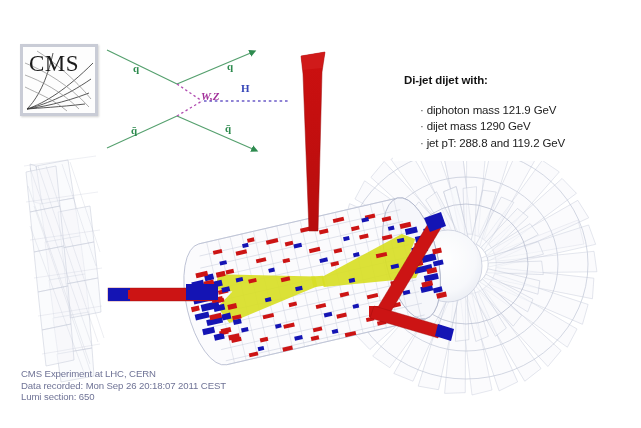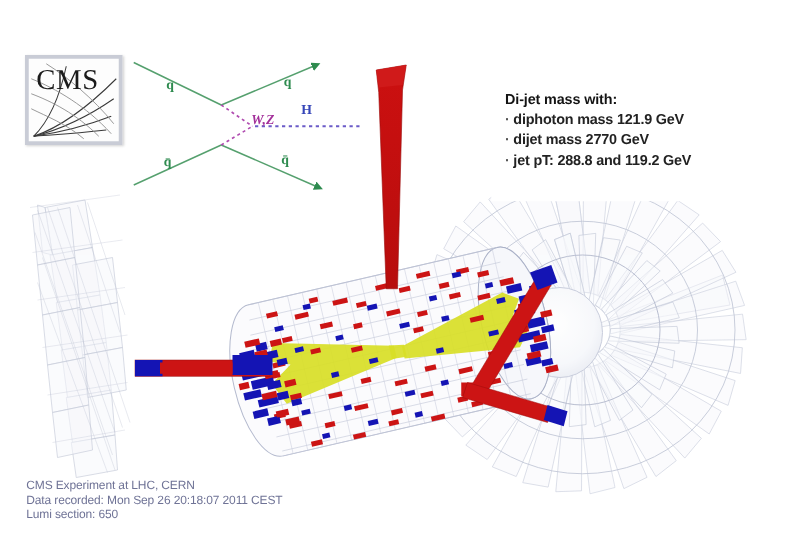--- a/index.html
+++ b/index.html
@@ -25,27 +25,27 @@
   .lbl-h{color:#3646b8;font-size:13px;}
 
   
   #detector{position:absolute;left:0;top:0;width:641px;height:428px;}
 
   
   #infobox{position:absolute;left:393px;top:44px;width:216px;height:101px;
            background:#ffffff;}
   #infobox .title{font-size:11.5px;font-weight:bold;color:#141414;
            margin:14px 0 2px 11px;letter-spacing:-.1px;}
-  #infobox ul{list-style:none;margin:0;padding:0 0 0 11px;font-weight:bold;}
+  #infobox ul{list-style:none;margin:16px;padding:0 0 0 11px;}
   #infobox li{font-size:11.5px;color:#222;line-height:16.4px;white-space:nowrap;letter-spacing:-.15px;}
   #infobox li:before{content:"\00b7";color:#555;margin-right:3px;}
 
   
   #caption{position:absolute;left:21px;top:352px;color:#6f7396;
-           font-size:9.6px;line-height:11.6px;white-space:nowrap;margin-top:15px;}
+           font-size:9.6px;line-height:11.6px;white-space:nowrap;}
   #caption div{letter-spacing:-.1px;}
 </style>
 </head>
 <body>
 
 <div id="stage">
 
   <svg id="detector" viewBox="0 0 641 428">
     <defs>
       <clipPath id="barrelClip">
@@ -425,24 +425,24 @@
     </svg>
     <span class="lbl lbl-q" style="left:28px;top:24px;">q</span>
     <span class="lbl lbl-q" style="left:122px;top:22px;">q</span>
     <span class="lbl lbl-q" style="left:26px;top:86px;">q̄</span>
     <span class="lbl lbl-q" style="left:120px;top:84px;">q̄</span>
     <span class="lbl lbl-wz" style="left:58px;top:52px;margin-left:38px;">W,Z</span>
     <span class="lbl lbl-h" style="left:136px;top:44px;">H</span>
   </div>
 
   <div id="infobox">
-    <div class="title">Di-jet mass with:</div>
+    <div class="title">Di-jet dijet with:</div>
     <ul>
       <li>diphoton mass 121.9 GeV</li>
-      <li>dijet mass 2770 GeV</li>
+      <li>dijet mass 1290 GeV</li>
       <li>jet pT: 288.8 and 119.2 GeV</li>
     </ul>
   </div>
 
   <div id="caption">
     <div>CMS Experiment at LHC, CERN</div>
     <div>Data recorded: Mon Sep 26 20:18:07 2011 CEST</div>
     <div>Lumi section: 650</div>
   </div>
 

